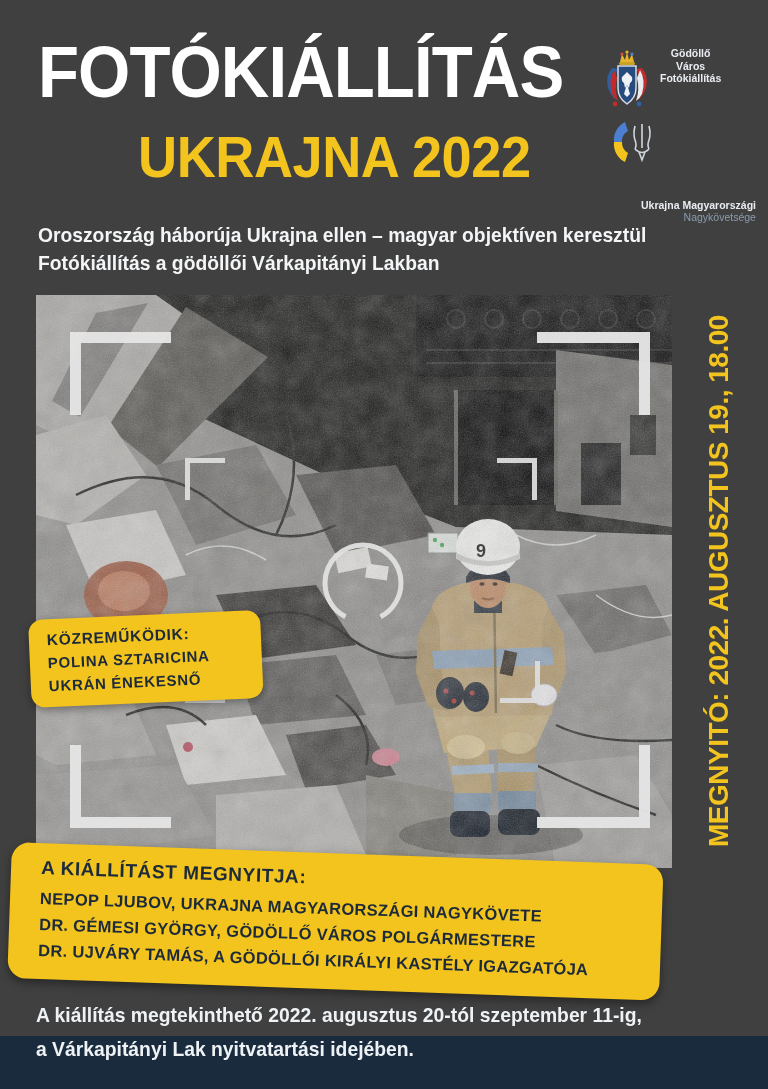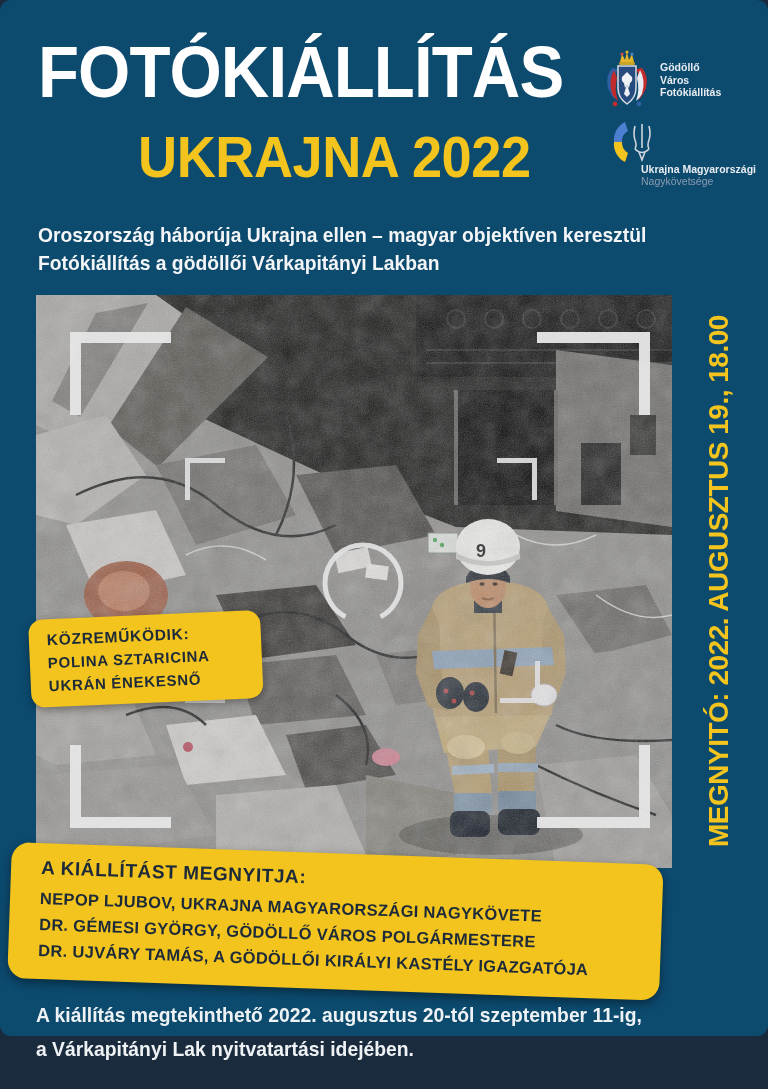--- a/index.html
+++ b/index.html
@@ -2,46 +2,46 @@
 <html><head>
 <meta charset="utf-8">
 <style>
   html,body{margin:0;padding:0;}
   body{
     width:768px;height:1089px;
     background:#1a2b3d;
     font-family:"Liberation Sans",sans-serif;
     overflow:hidden;
   }
-  .poster{position:relative;width:768px;height:1036px;background:#0c4a6e;border-radius:11px;}
+  .poster{position:relative;width:768px;height:1036px;background:#404040;}
 
   
   .main-title{
     position:absolute;left:38px;top:30px;
     font-size:73px;font-weight:bold;color:#ffffff;
     letter-spacing:-1px;transform:scaleX(0.92);transform-origin:left top;
     white-space:nowrap;
   }
   .year-title{
     position:absolute;left:138px;top:124px;
     font-size:57px;font-weight:bold;color:#f2c41d;
     letter-spacing:-0.5px;transform:scaleX(0.95);transform-origin:left top;
     white-space:nowrap;
   }
 
   
   .crest-logo{position:absolute;left:604px;top:50px;}
   .muni-text{
-    position:absolute;left:660px;top:61px;
-    font-size:10.5px;font-weight:bold;color:#e9edf2;line-height:12.5px;
+    position:absolute;left:660px;top:47px;
+    font-size:10.5px;font-weight:bold;color:#e9edf2;line-height:12.5px;text-align:center;
   }
   .ukr-logo{position:absolute;left:608px;top:118px;}
   .embassy-text{position:absolute;left:641px;top:163px;font-size:10.5px;line-height:12px;}
-  .embassy-text .l1{font-weight:bold;color:#e9edf2;}
-  .embassy-text .l2{color:#8b9cb0;}
+  .embassy-text .l1{font-weight:bold;color:#e9edf2;margin-top:36px;}
+  .embassy-text .l2{color:#8b9cb0;text-align:right;}
 
   
   .intro{
     position:absolute;left:38px;top:221px;
     font-size:20.5px;font-weight:bold;color:#f3f5f7;line-height:28px;
     transform:scaleX(0.94);transform-origin:left top;white-space:nowrap;
   }
 
   
   .photo{

